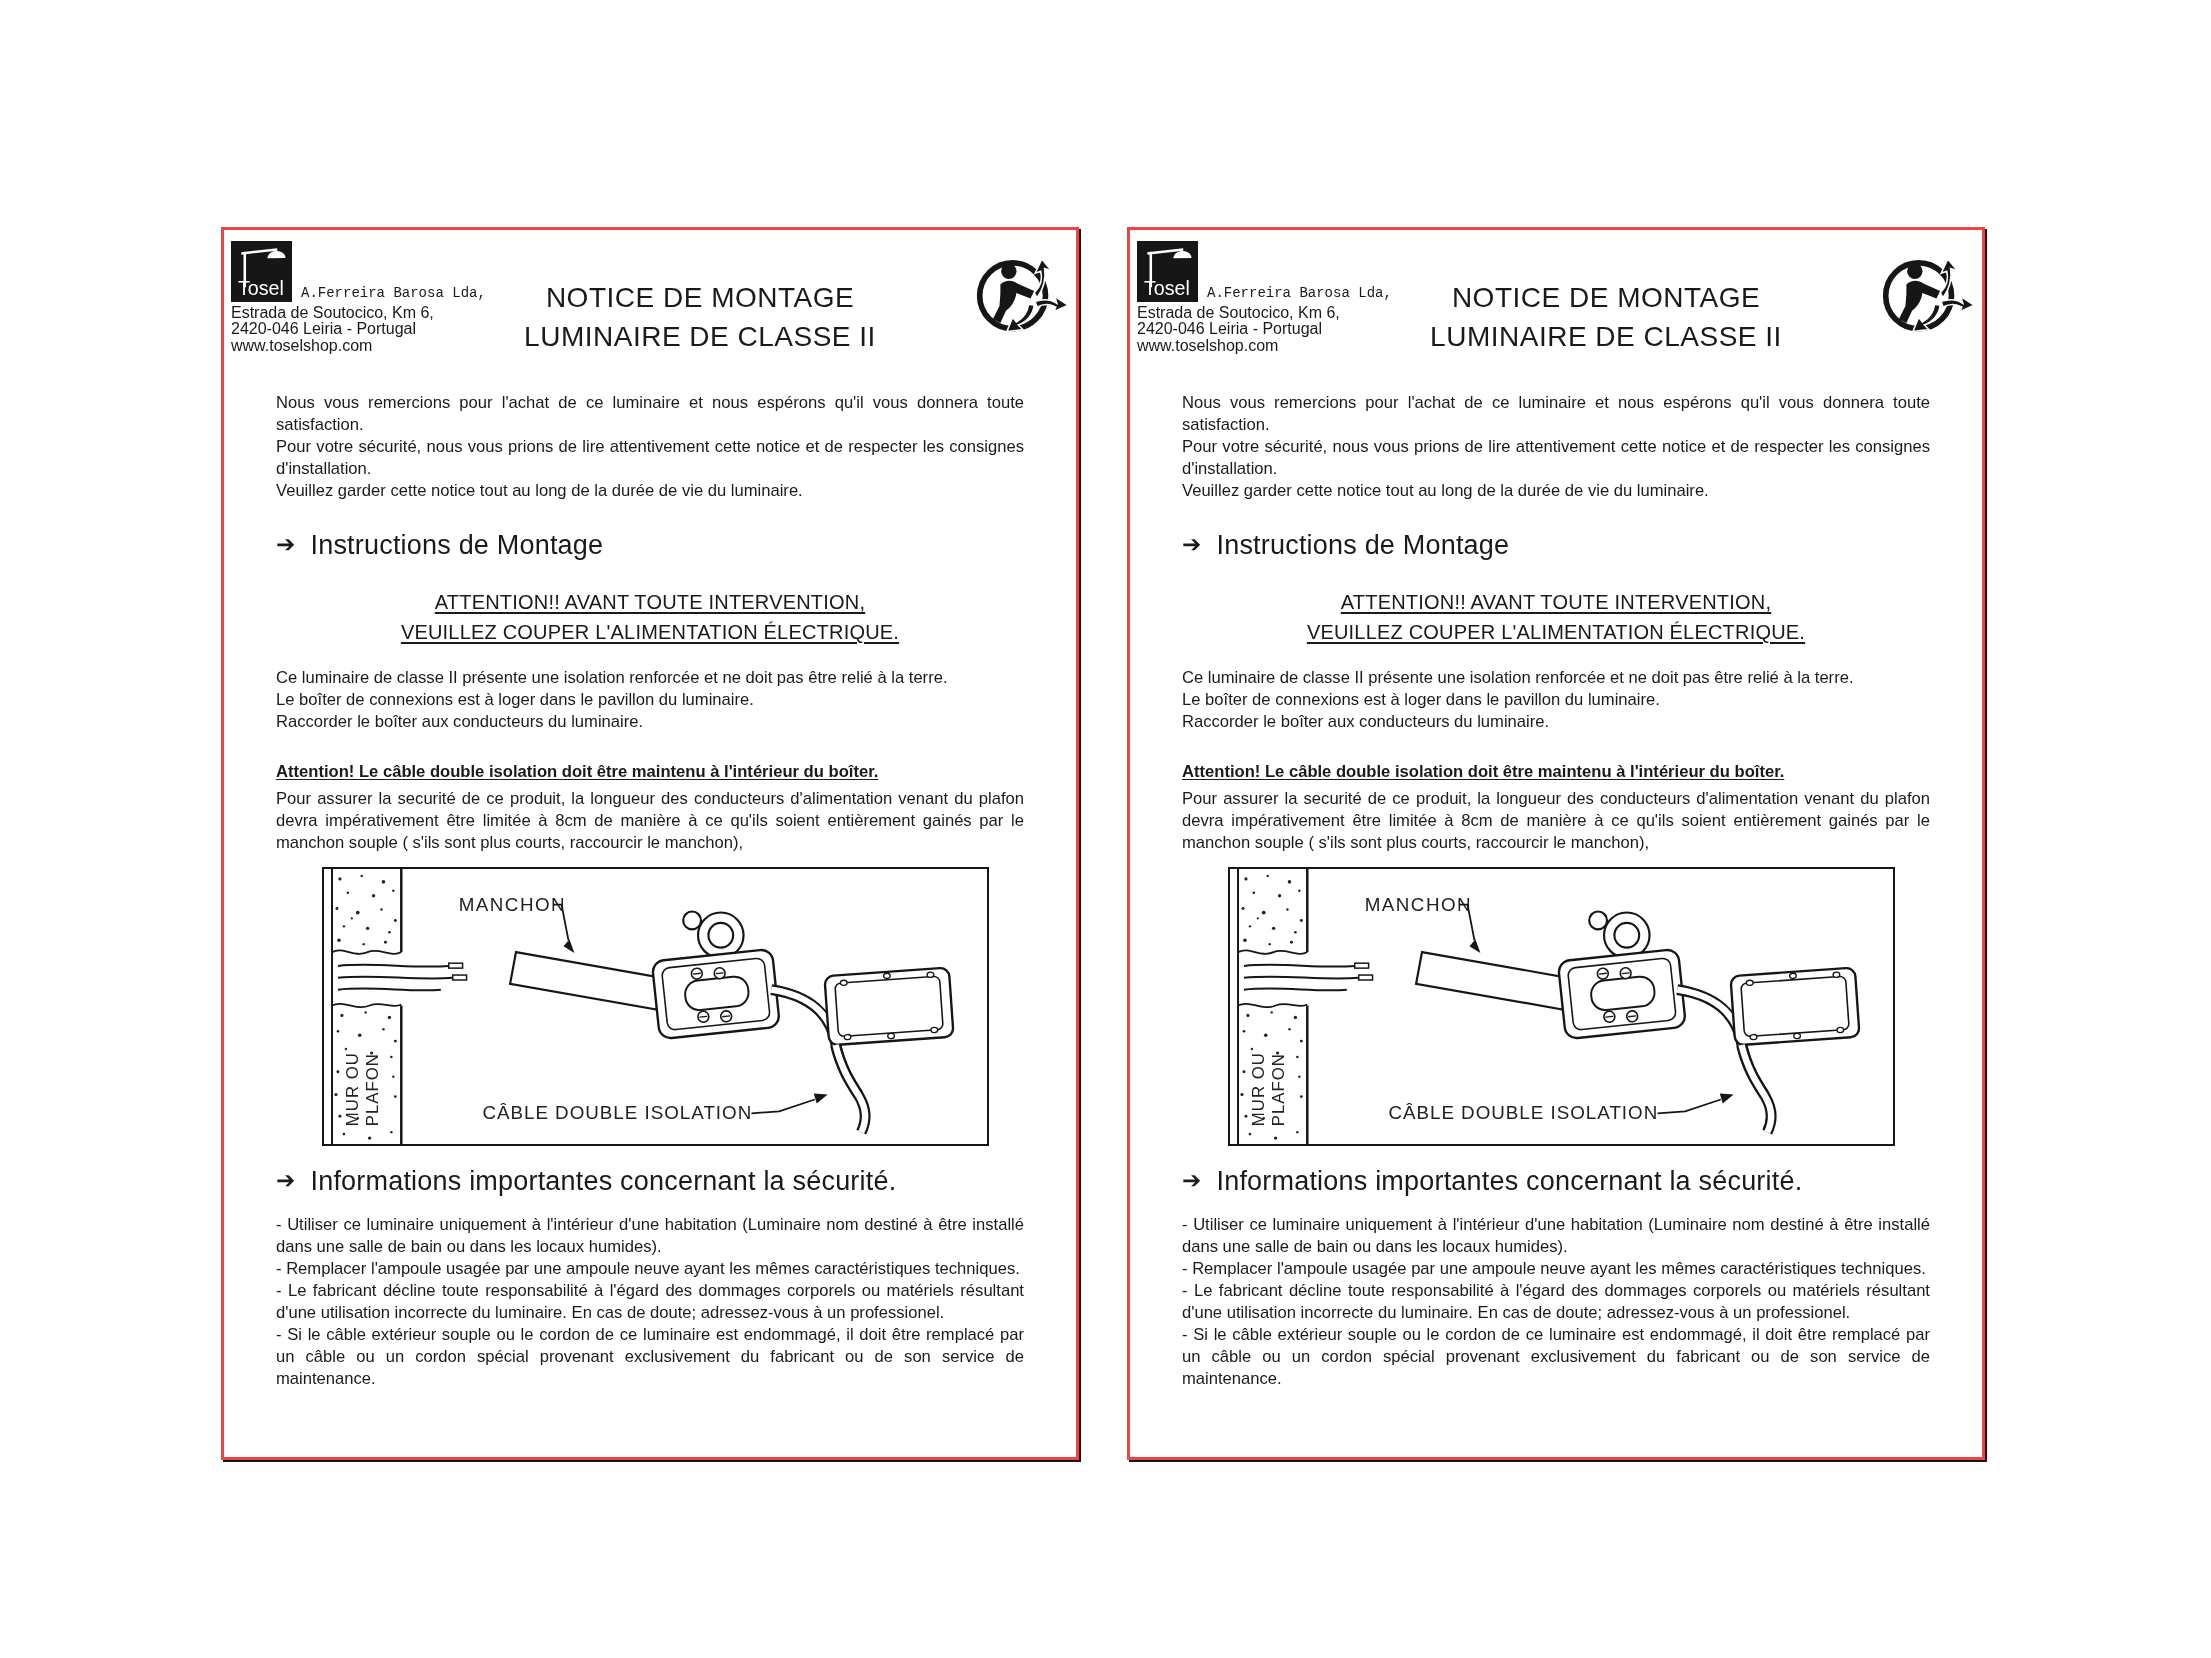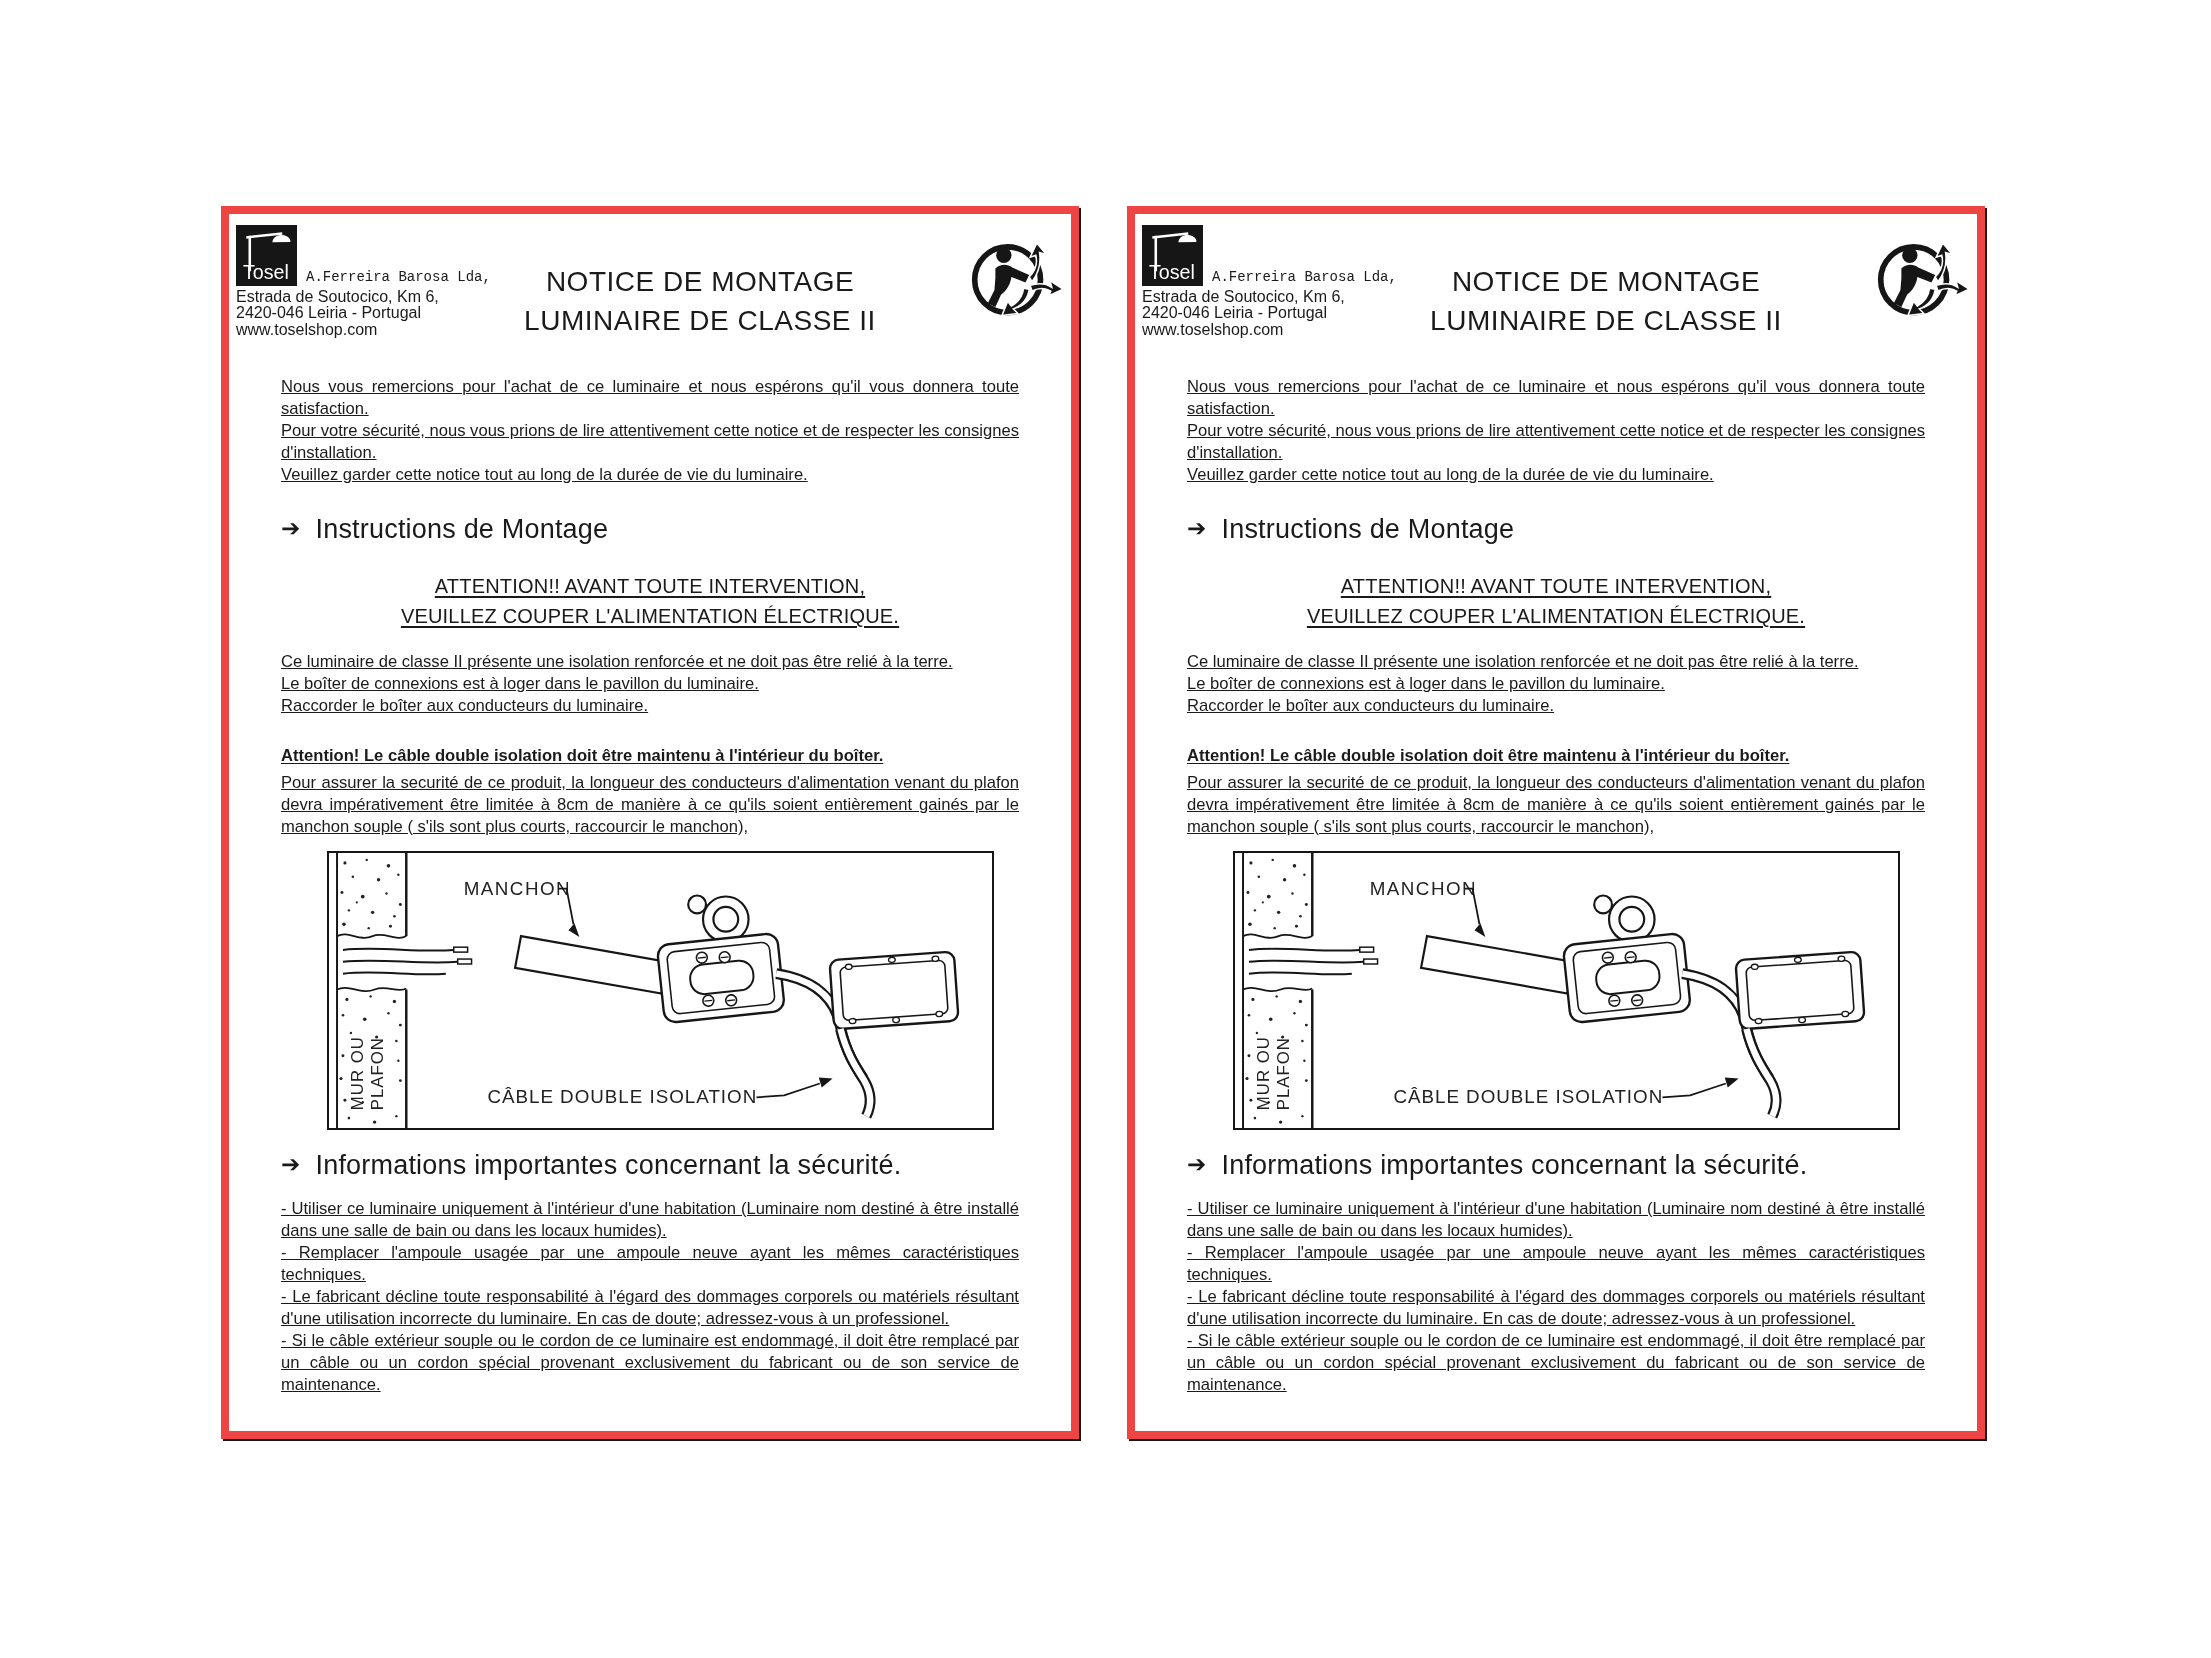--- a/index.html
+++ b/index.html
@@ -1,35 +1,35 @@
 <!DOCTYPE html>
 <html><head>
 <meta charset="utf-8">
 <style>
   * { margin:0; padding:0; box-sizing:border-box; }
   html,body { width:2212px; height:1658px; background:#ffffff; overflow:hidden;
               font-family:"Liberation Sans", sans-serif; color:#1a1a1a; }
-  .page { position:absolute; top:206px; width:858px; height:1233px; background:#fff;
-          border:8px solid #ef4444; box-shadow:2px 2px 0 #161616; padding:11px 52px 0 52px; }
+  .page { position:absolute; top:227px; width:858px; height:1233px; background:#fff;
+          border:3px solid #ef4444; box-shadow:2px 2px 0 #161616; padding:11px 52px 0 52px; }
   #page-left  { left:221px; }
   #page-right { left:1127px; }
 
   .page-header { display:flex; align-items:flex-start; margin:0 -45px; }
   .brand { width:246px; }
   .brand-top { display:flex; align-items:flex-end; gap:9px; }
   .logo-box { width:61px; height:61px; flex:0 0 61px; }
   .brand-name { font-size:14px; line-height:15px; padding-bottom:1px; white-space:nowrap;font-family:Liberation Mono, monospace; }
   .brand-addr { font-size:16px; line-height:16.3px; margin-top:3px; }
   .title { flex:1; text-align:center; font-size:28px; line-height:39px; margin-top:37px;
            transform:translateX(-26px); letter-spacing:0.5px; white-space:nowrap; }
   .triman-box { width:94px; flex:0 0 94px; margin-top:4px; }
 
   .intro { margin-top:36px; }
   .just { text-align:justify; }
-  .body-txt { font-size:16.6px; line-height:22px;text-decoration:underline; }
+  .body-txt { font-size:16.6px; line-height:22px; }
 
   .sec-heading { display:flex; align-items:baseline; gap:15px; font-size:27px;
                  line-height:34px; margin-top:26px; letter-spacing:0.2px; }
   .sec-arrow { font-size:23px; position:relative; top:-2px; }
 
   .warning { margin-top:24px; text-align:center; font-size:20px; line-height:30px;
              text-decoration:underline; text-decoration-thickness:2px; text-underline-offset:3px;
              letter-spacing:0.2px; }
 
   .para1 { margin-top:20px; }

